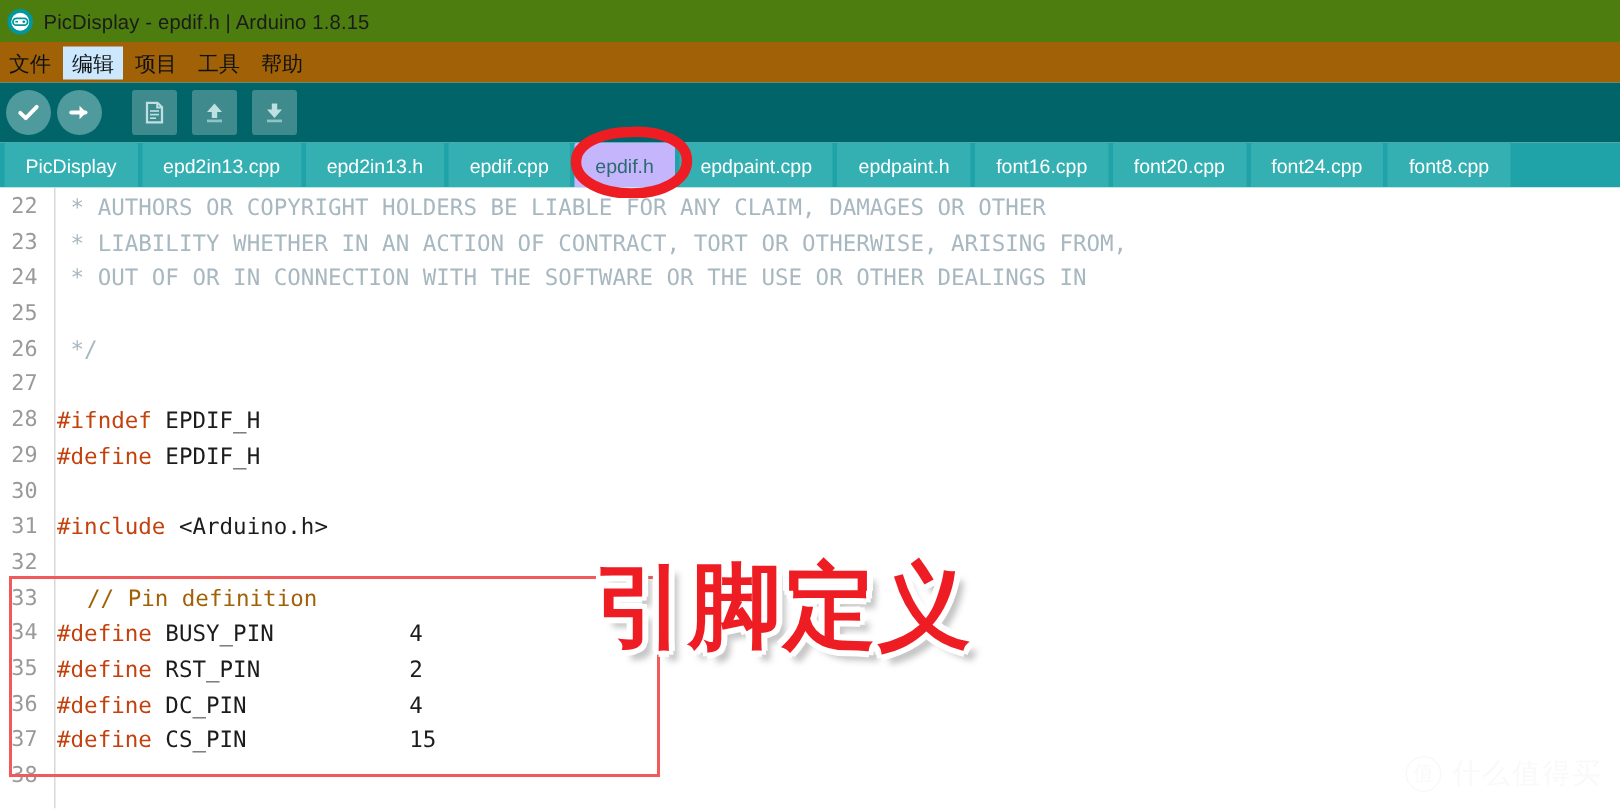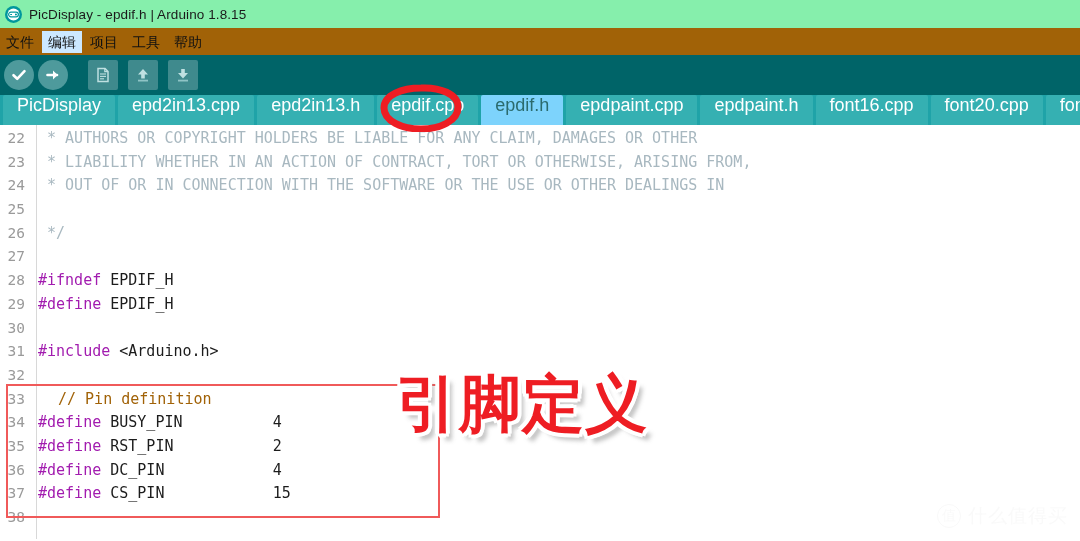--- a/index.html
+++ b/index.html
@@ -11,21 +11,21 @@
     width: 1080px;
     height: 541px;
     overflow: hidden;
     font-family: "Liberation Sans", sans-serif;
     position: relative;
   }
 
   
   .titlebar {
     height: 28px;
-    background: #86efac;
+    background: #4d7c0f;
     display: flex;
     align-items: center;
     padding-left: 5px;
     box-sizing: border-box;
   }
   .arduino-logo {
     width: 17px;
     height: 17px;
     border-radius: 50%;
     background: #00979d;
@@ -99,33 +99,34 @@
     background: #1fa3a8;
     display: flex;
     align-items: stretch;
     padding-left: 3px;
     box-sizing: border-box;
     overflow: hidden;
     position: relative;
   }
   .tab {
     display: flex;
+    align-items: center;
     justify-content: center;
     padding: 0 14px;
-    font-size: 18px;
+    font-size: 13px;
     color: #ffffff;
     background: #35b0b2;
     margin-right: 3px;
     white-space: nowrap;
     border-top-left-radius: 2px;
     border-top-right-radius: 2px;
     flex: none;
   }
   .tab.active {
-    background: #7dd3fc;
+    background: #c4b5fd;
     color: #2b6b6d;
   }
 
   
   .editor {
     position: relative;
     height: 414px;
     background: #ffffff;
     overflow: hidden;
   }
@@ -162,21 +163,21 @@
     bottom: 0;
     width: 1px;
     background: #d8d8d8;
   }
   .code-text {
     padding-left: 8px;
     white-space: pre;
   }
   .c-comment { color: #a8b8c0; }
   .c-comment2 { color: #a16207; margin-left: 20px; }
-  .c-pre { color: #a21caf; }
+  .c-pre { color: #c2410c; }
   .c-plain { color: #1c1c1c; }
 
   
   .ann-box {
     position: absolute;
     left: 6px;
     top: 259px;
     width: 434px;
     height: 134px;
     border: 2px solid #f05a5a;

